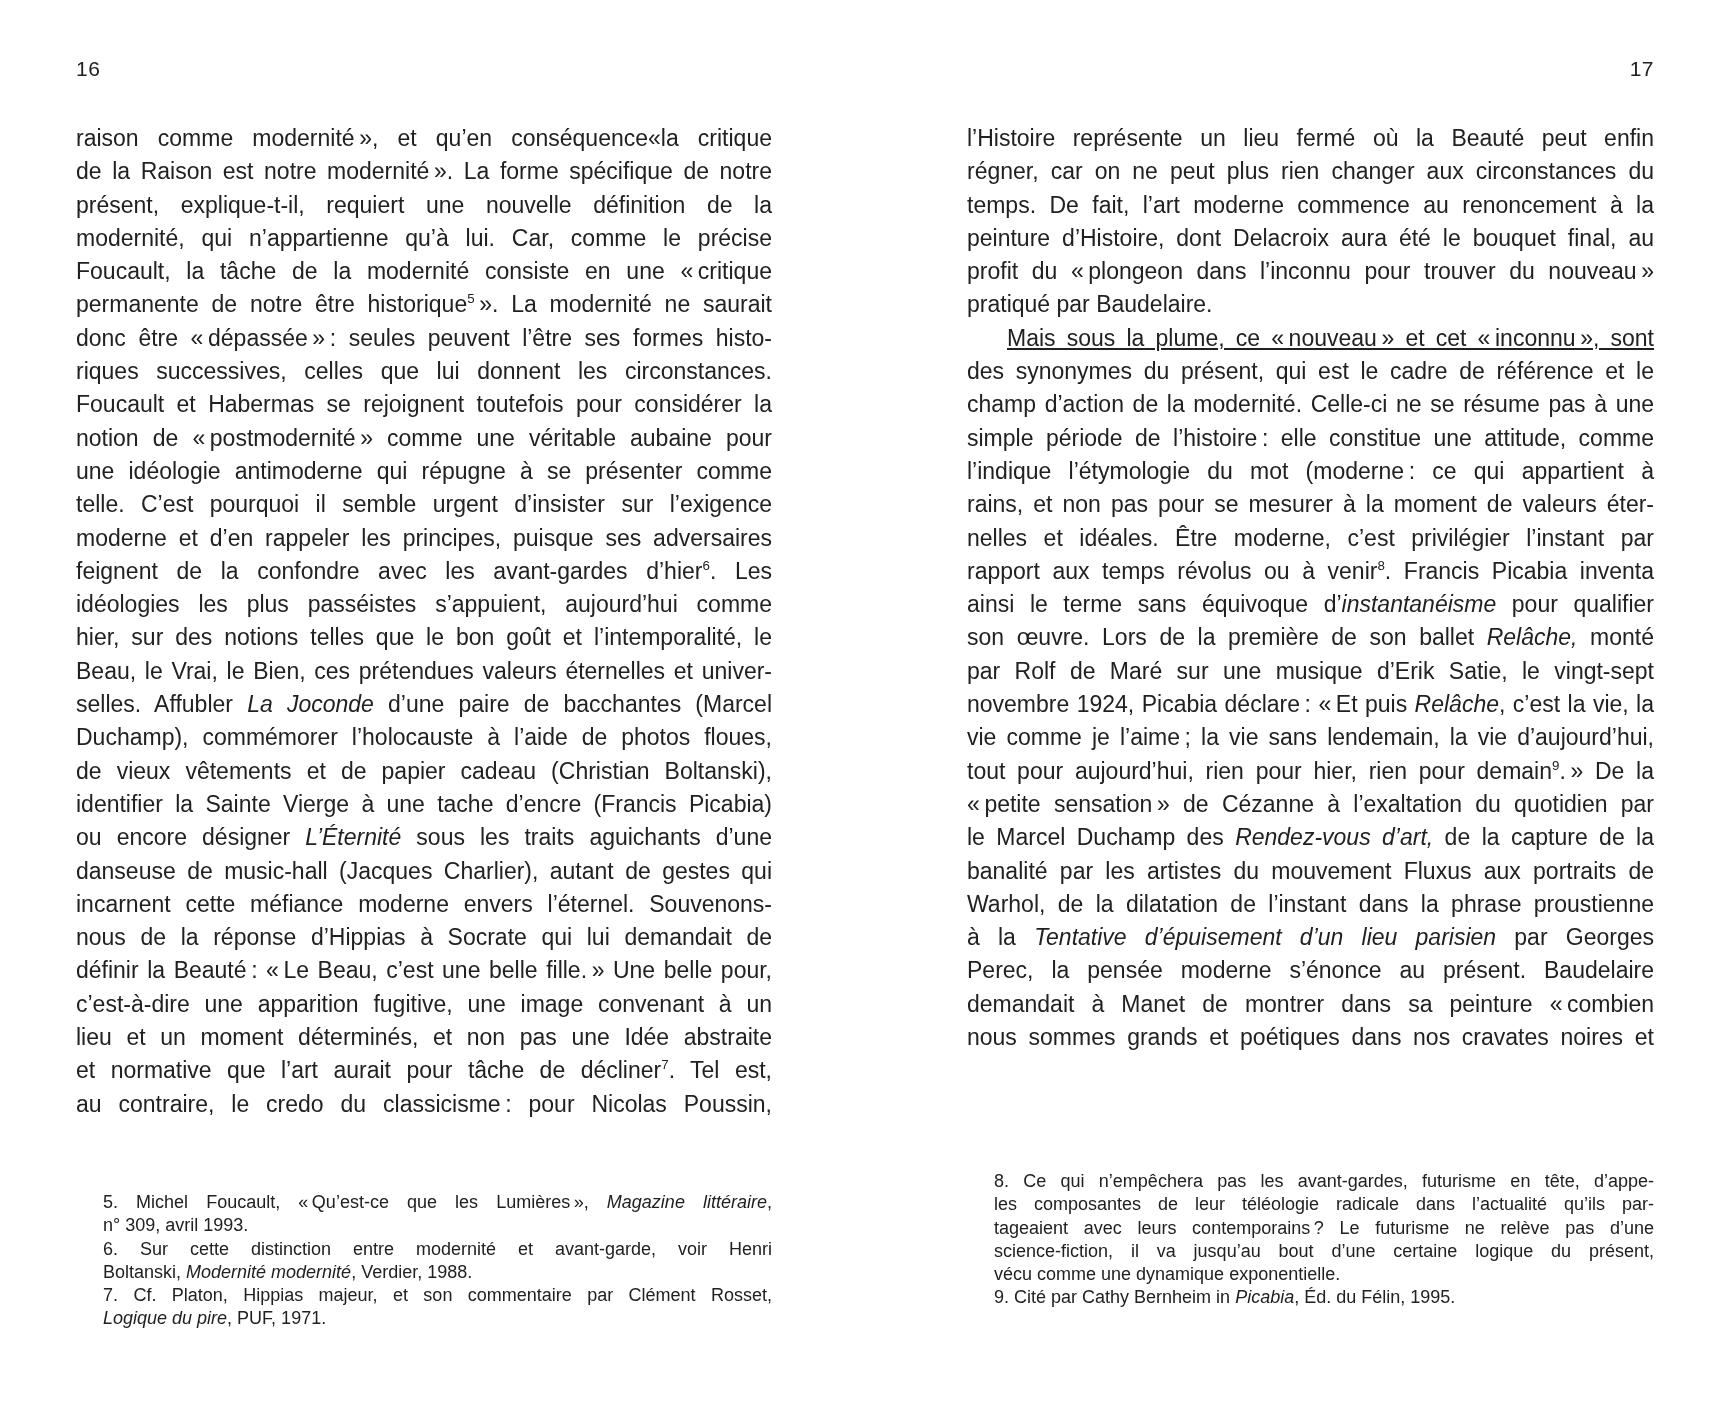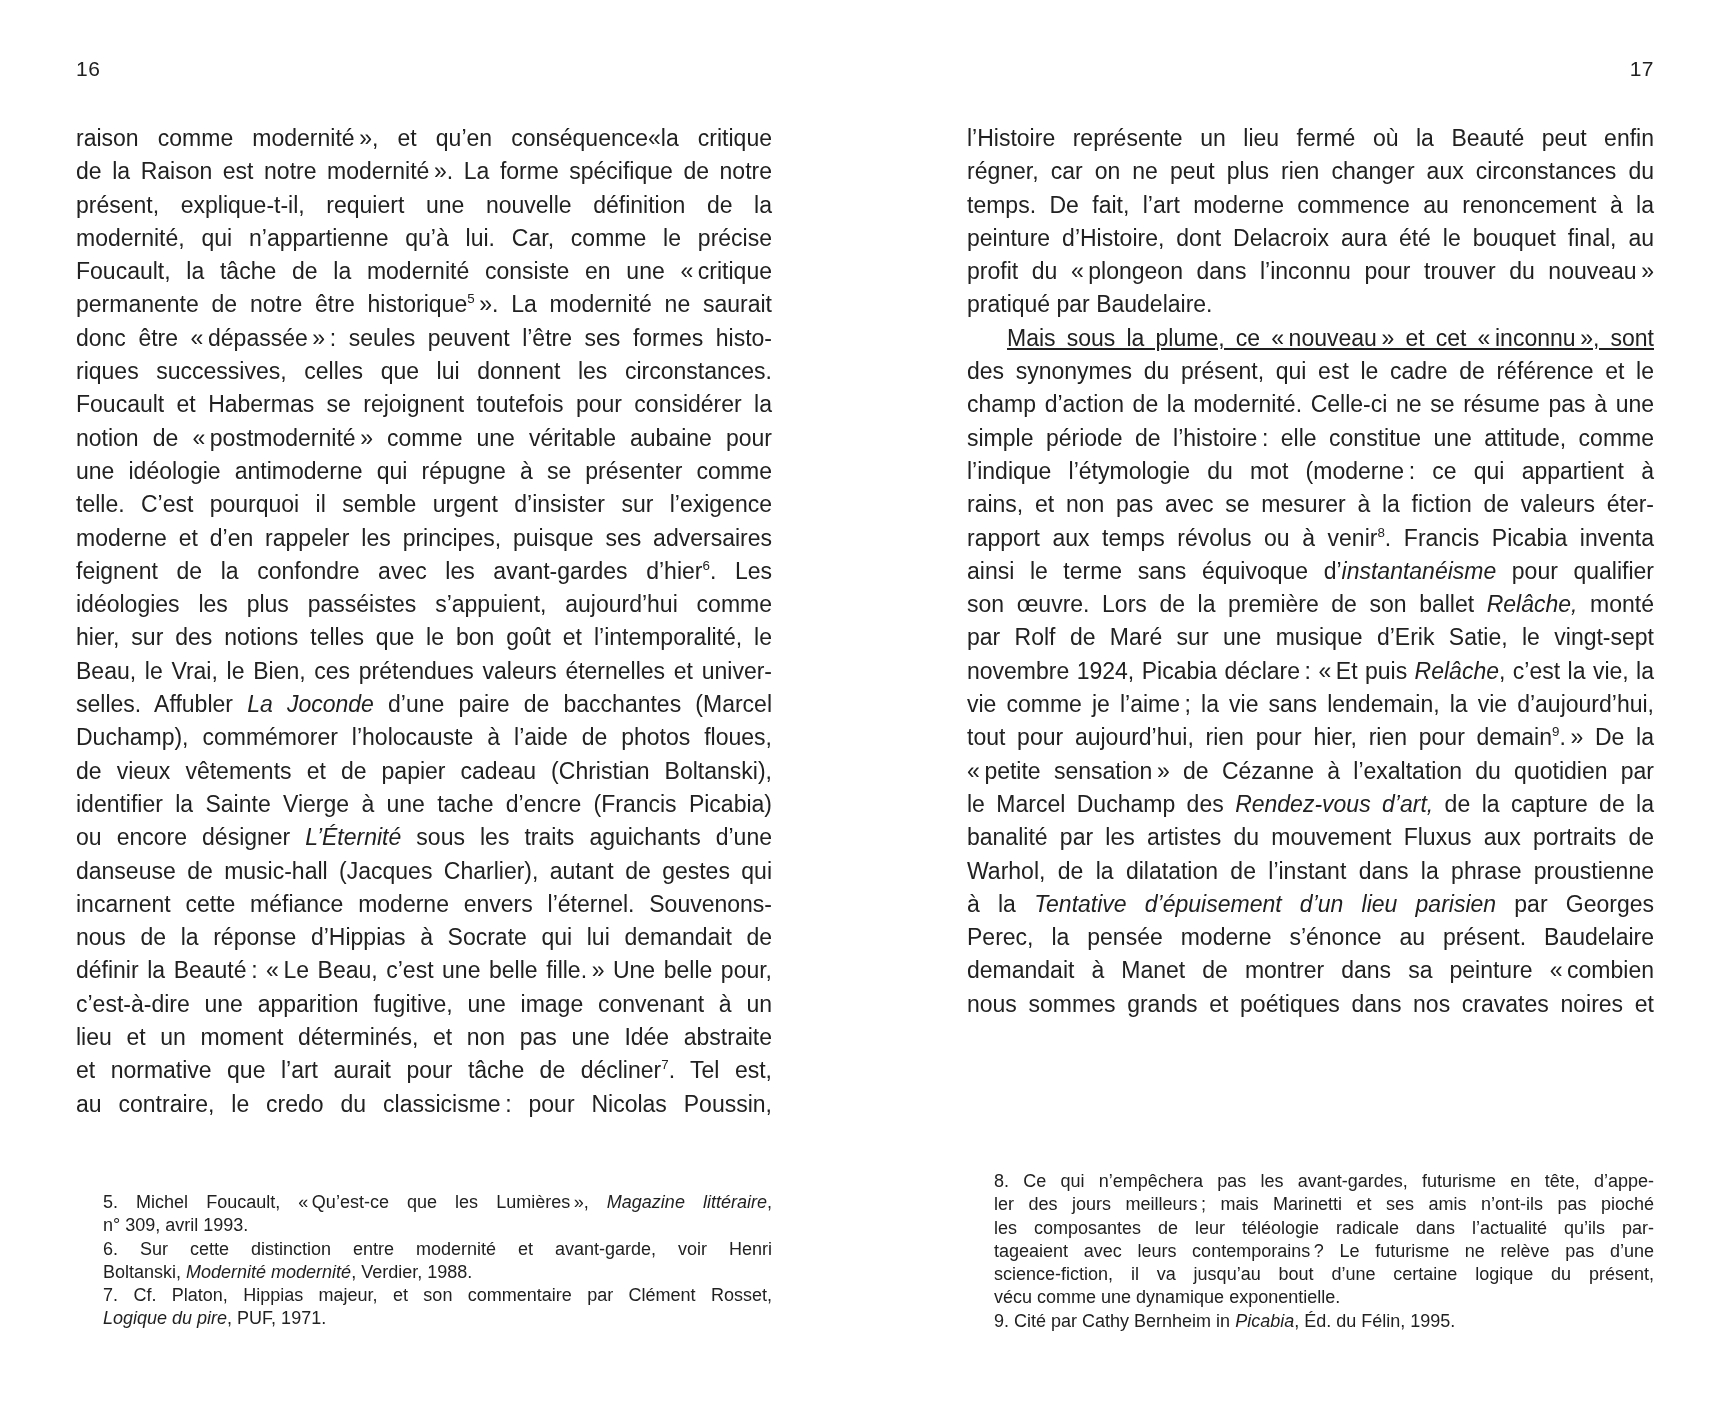--- a/index.html
+++ b/index.html
@@ -122,40 +122,40 @@
         <div class="line"><span>régner, car on ne peut plus rien changer aux circonstances du</span></div>
         <div class="line"><span>temps. De fait, l’art moderne commence au renoncement à la</span></div>
         <div class="line"><span>peinture d’Histoire, dont Delacroix aura été le bouquet final, au</span></div>
         <div class="line"><span>profit du « plongeon dans l’inconnu pour trouver du nouveau »</span></div>
         <div class="line last"><span>pratiqué par Baudelaire.</span></div>
         <div class="line indent"><span>Mais sous la plume, ce « nouveau » et cet « inconnu », sont</span></div>
         <div class="line"><span>des synonymes du présent, qui est le cadre de référence et le</span></div>
         <div class="line"><span>champ d’action de la modernité. Celle-ci ne se résume pas à une</span></div>
         <div class="line"><span>simple période de l’histoire : elle constitue une attitude, comme</span></div>
         <div class="line"><span>l’indique l’étymologie du mot (moderne : ce qui appartient à</span></div>
-        <div class="line"><span>rains, et non pas avec se mesurer à la fiction de valeurs éter-</span></div>
+        <div class="line"><span>rains, et non pas pour se mesurer à la moment de valeurs éter-</span></div>
+        <div class="line"><span>nelles et idéales. Être moderne, c’est privilégier l’instant par</span></div>
         <div class="line"><span>rapport aux temps révolus ou à venir</span><sup>8</sup><span>. Francis Picabia inventa</span></div>
         <div class="line"><span>ainsi le terme sans équivoque d’</span><i>instantanéisme</i><span> pour qualifier</span></div>
         <div class="line"><span>son œuvre. Lors de la première de son ballet </span><i>Relâche,</i><span> monté</span></div>
         <div class="line"><span>par Rolf de Maré sur une musique d’Erik Satie, le vingt-sept</span></div>
         <div class="line"><span>novembre 1924, Picabia déclare : « Et puis </span><i>Relâche</i><span>, c’est la vie, la</span></div>
         <div class="line"><span>vie comme je l’aime ; la vie sans lendemain, la vie d’aujourd’hui,</span></div>
         <div class="line"><span>tout pour aujourd’hui, rien pour hier, rien pour demain</span><sup>9</sup><span>. » De la</span></div>
         <div class="line"><span>« petite sensation » de Cézanne à l’exaltation du quotidien par</span></div>
         <div class="line"><span>le Marcel Duchamp des </span><i>Rendez-vous d’art,</i><span> de la capture de la</span></div>
         <div class="line"><span>banalité par les artistes du mouvement Fluxus aux portraits de</span></div>
         <div class="line"><span>Warhol, de la dilatation de l’instant dans la phrase proustienne</span></div>
         <div class="line"><span>à la </span><i>Tentative d’épuisement d’un lieu parisien</i><span> par Georges</span></div>
         <div class="line"><span>Perec, la pensée moderne s’énonce au présent. Baudelaire</span></div>
         <div class="line"><span>demandait à Manet de montrer dans sa peinture « combien</span></div>
         <div class="line"><span>nous sommes grands et poétiques dans nos cravates noires et</span></div>
       </div>
     <div class="footnotes fn-right">
         <div class="line"><span>8. Ce qui n’empêchera pas les avant-gardes, futurisme en tête, d’appe-</span></div>
-        <div class="line"><span>ler des jours meilleurs ; mais Marinetti et ses amis n’ont-ils pas pioché</span></div>
         <div class="line"><span>les composantes de leur téléologie radicale dans l’actualité qu’ils par-</span></div>
         <div class="line"><span>tageaient avec leurs contemporains ? Le futurisme ne relève pas d’une</span></div>
         <div class="line"><span>science-fiction, il va jusqu’au bout d’une certaine logique du présent,</span></div>
         <div class="line last"><span>vécu comme une dynamique exponentielle.</span></div>
         <div class="line last"><span>9. Cité par Cathy Bernheim in </span><i>Picabia</i><span>, Éd. du Félin, 1995.</span></div>
       </div>
   </section>
 
 </div>
 

